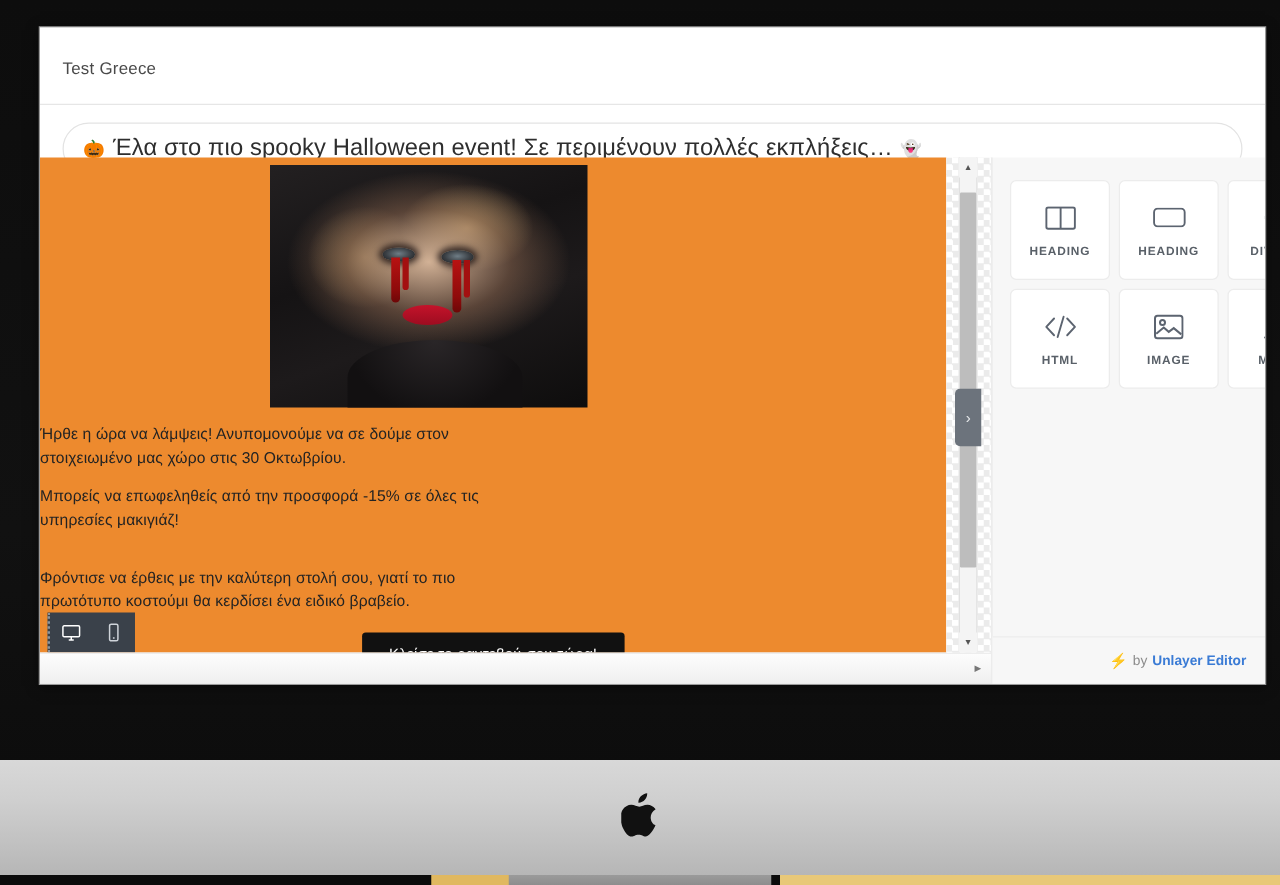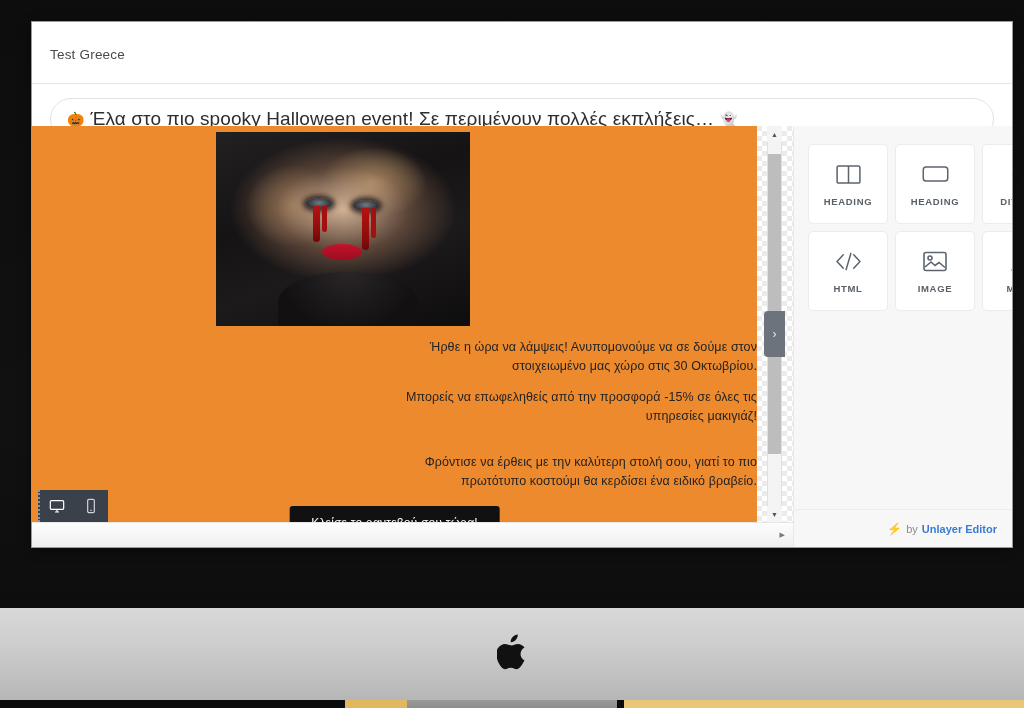--- a/index.html
+++ b/index.html
@@ -141,21 +141,21 @@
   #hero-image .collar {
     position: absolute; left: 62px; bottom: -6px;
     width: 140px; height: 60px;
     border-radius: 50% 50% 0 0;
     background: radial-gradient(ellipse at 50% 0%, #2a2628 0%, #121011 70%);
   }
 
   .body-copy {
     position: absolute;
     left: 0; width: 725px;
-    text-align: right;
+    text-align: left;
     color: #232323;
     font-size: 12.5px;
     line-height: 19px;
     letter-spacing: .1px;
   }
   #para-1 { top: 212px; }
   #para-2 { top: 262px; }
   #para-3 { top: 327px; }
   .body-copy .inner { display: inline-block; width: 380px; }
 

